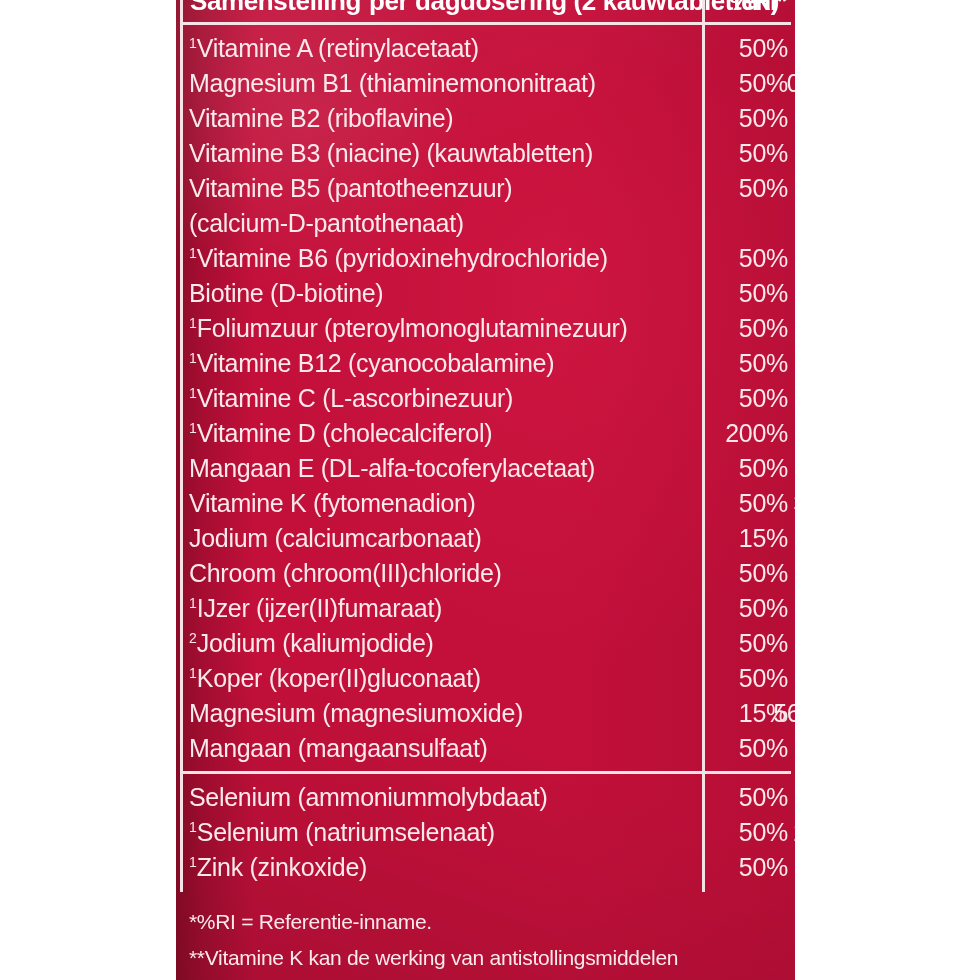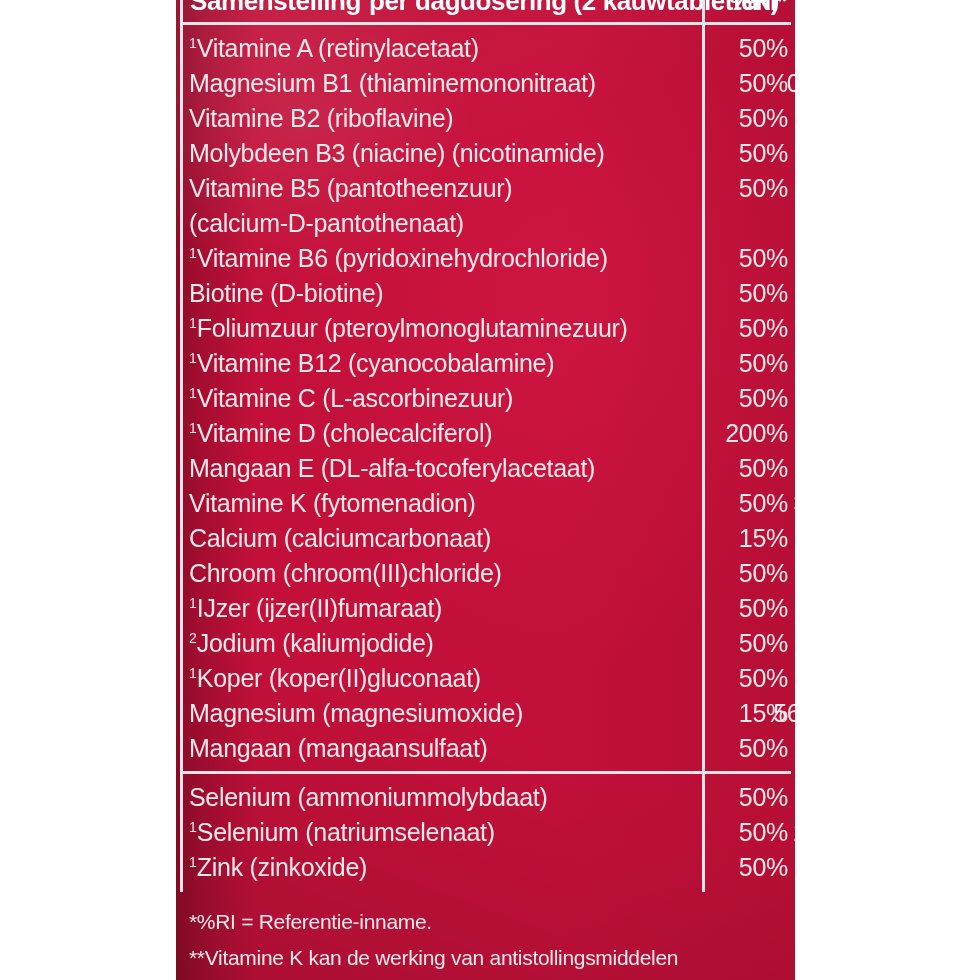--- a/index.html
+++ b/index.html
@@ -181,21 +181,21 @@
             <span class="name">Magnesium B1 (thiaminemononitraat)</span>
             <span class="amount">0,55 mg</span>
             <span class="ri">50%</span>
           </div>
           <div class="row" style="top: 104px;">
             <span class="name">Vitamine B2 (riboflavine)</span>
             <span class="amount">0,7 mg</span>
             <span class="ri">50%</span>
           </div>
           <div class="row" style="top: 139px;">
-            <span class="name">Molybdeen B3 (niacine) (nicotinamide)</span>
+            <span class="name">Vitamine B3 (niacine) (kauwtabletten)</span>
             <span class="amount">8,0 mg</span>
             <span class="ri">50%</span>
           </div>
           <div class="row" style="top: 174px;">
             <span class="name">Vitamine B5 (pantotheenzuur)</span>
             <span class="amount">3,0 mg</span>
             <span class="ri">50%</span>
           </div>
           <div class="row" style="top: 209px;">
             <span class="name">(calcium-D-pantothenaat)</span>
@@ -236,21 +236,21 @@
             <span class="name">Mangaan E (DL-alfa-tocoferylacetaat)</span>
             <span class="amount">6,0 mg</span>
             <span class="ri">50%</span>
           </div>
           <div class="row" style="top: 489px;">
             <span class="name">Vitamine K (fytomenadion)</span>
             <span class="amount">37,5 µg</span>
             <span class="ri">50%</span>
           </div>
           <div class="row" style="top: 524px;">
-            <span class="name">Calcium (calciumcarbonaat)</span>
+            <span class="name">Jodium (calciumcarbonaat)</span>
             <span class="amount">120 mg</span>
             <span class="ri">15%</span>
           </div>
           <div class="row" style="top: 559px;">
             <span class="name">Chroom (chroom(III)chloride)</span>
             <span class="amount">20 µg</span>
             <span class="ri">50%</span>
           </div>
           <div class="row" style="top: 594px;">
             <span class="name"><sup>1</sup>IJzer (ijzer(II)fumaraat)</span>

